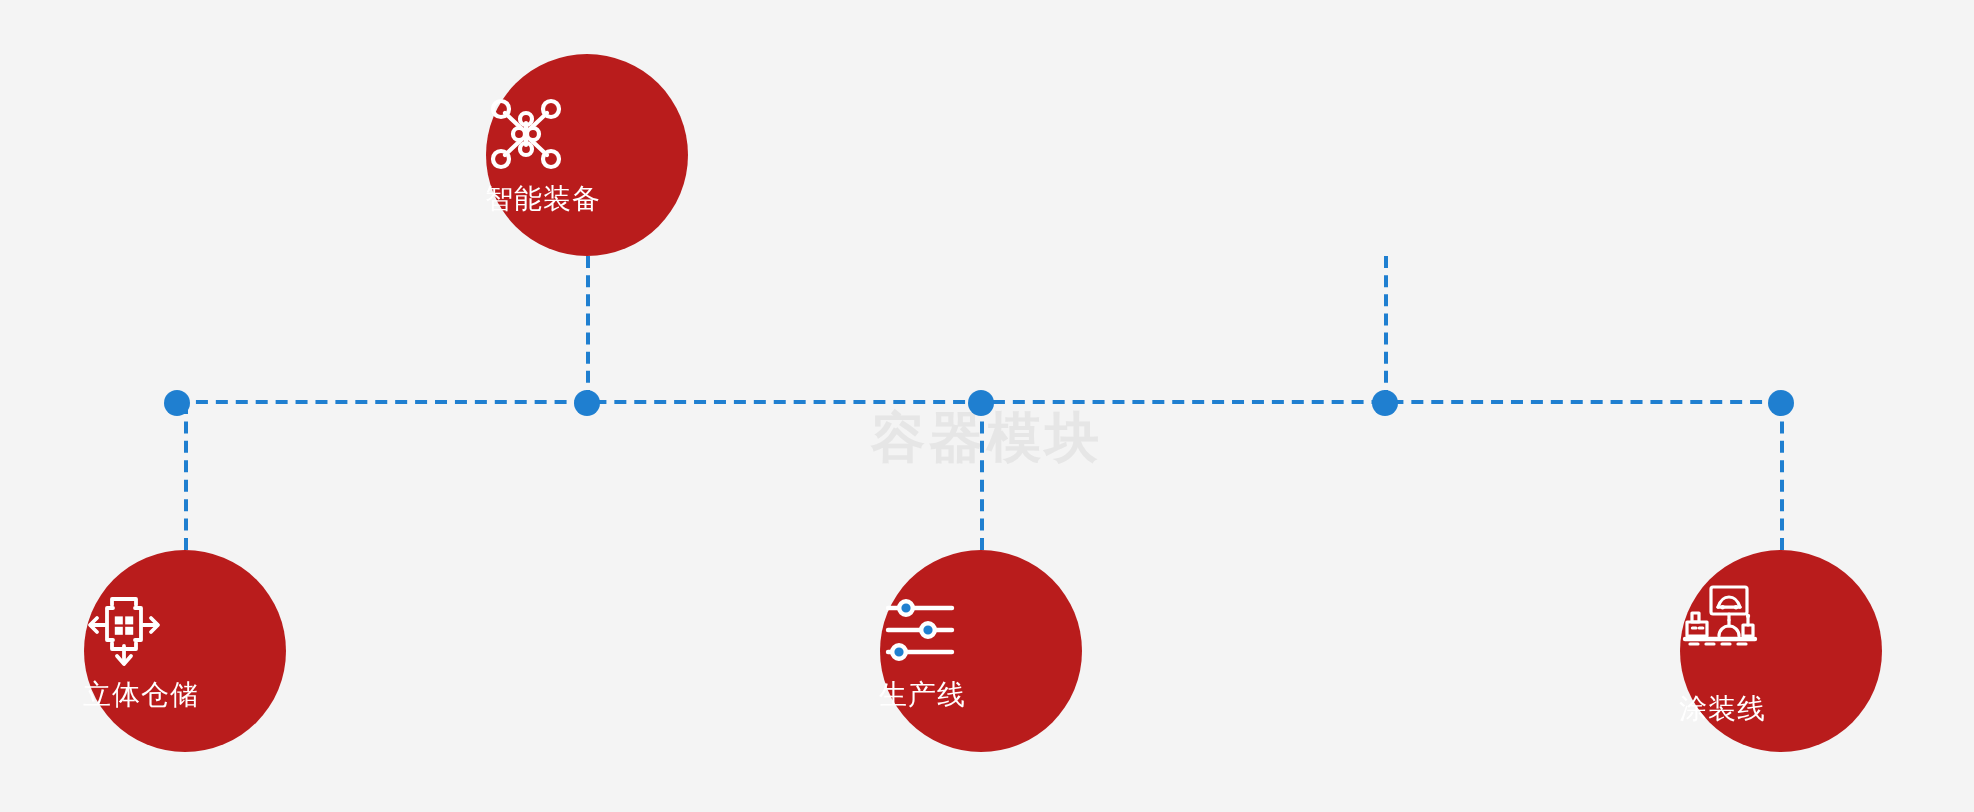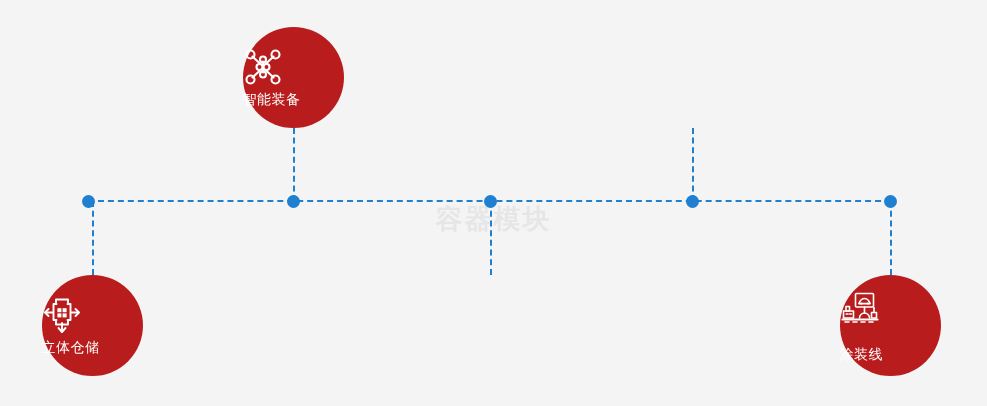--- a/index.html
+++ b/index.html
@@ -162,20 +162,33 @@
         <line x1="29.5" y1="17.5" x2="36.5" y2="17.5"></line>
         <polyline points="33.5,14 37,17.5 33.5,21"></polyline>
 
         <line x1="20" y1="28" x2="20" y2="36.5"></line>
         <polyline points="16.5,33 20,37 23.5,33"></polyline>
       </svg>
     </span>
     <span class="label">立体仓储</span>
   </div>
 
+  <div class="node" style="left:439.5px; top:274.5px;">
+    <span class="icon">
+      <svg width="40" height="40" viewBox="0 0 40 40" fill="none" stroke="#ffffff" stroke-width="2.2" stroke-linecap="round">
+        <line x1="4" y1="9" x2="36" y2="9"></line>
+        <circle cx="13" cy="9" r="3.4" fill="#2080d0"></circle>
+        <line x1="4" y1="20" x2="36" y2="20"></line>
+        <circle cx="24" cy="20" r="3.4" fill="#2080d0"></circle>
+        <line x1="4" y1="31" x2="36" y2="31"></line>
+        <circle cx="9.5" cy="31" r="3.4" fill="#2080d0"></circle>
+      </svg>
+    </span>
+    <span class="label">生产线</span>
+  </div>
 
   <div class="node" style="left:839.5px; top:274.5px;gap:13px;">
     <span class="icon">
       <svg width="40" height="40" viewBox="0 0 40 40" fill="none" stroke="#ffffff" stroke-width="1.6" stroke-linecap="round" stroke-linejoin="round">
 
         <rect x="15.5" y="4.5" width="18" height="13.5" rx="1"></rect>
         <path d="M19 14.5 c1.2,-3.4 2.6,-5 5.5,-5 c2.9,0 4.3,1.6 5.5,5" fill="none"></path>
         <line x1="19" y1="14.6" x2="30" y2="14.6"></line>
         <circle cx="21.3" cy="14.6" r="1.1" fill="#ffffff" stroke="none"></circle>
         <circle cx="28" cy="14.6" r="1.1" fill="#ffffff" stroke="none"></circle>

